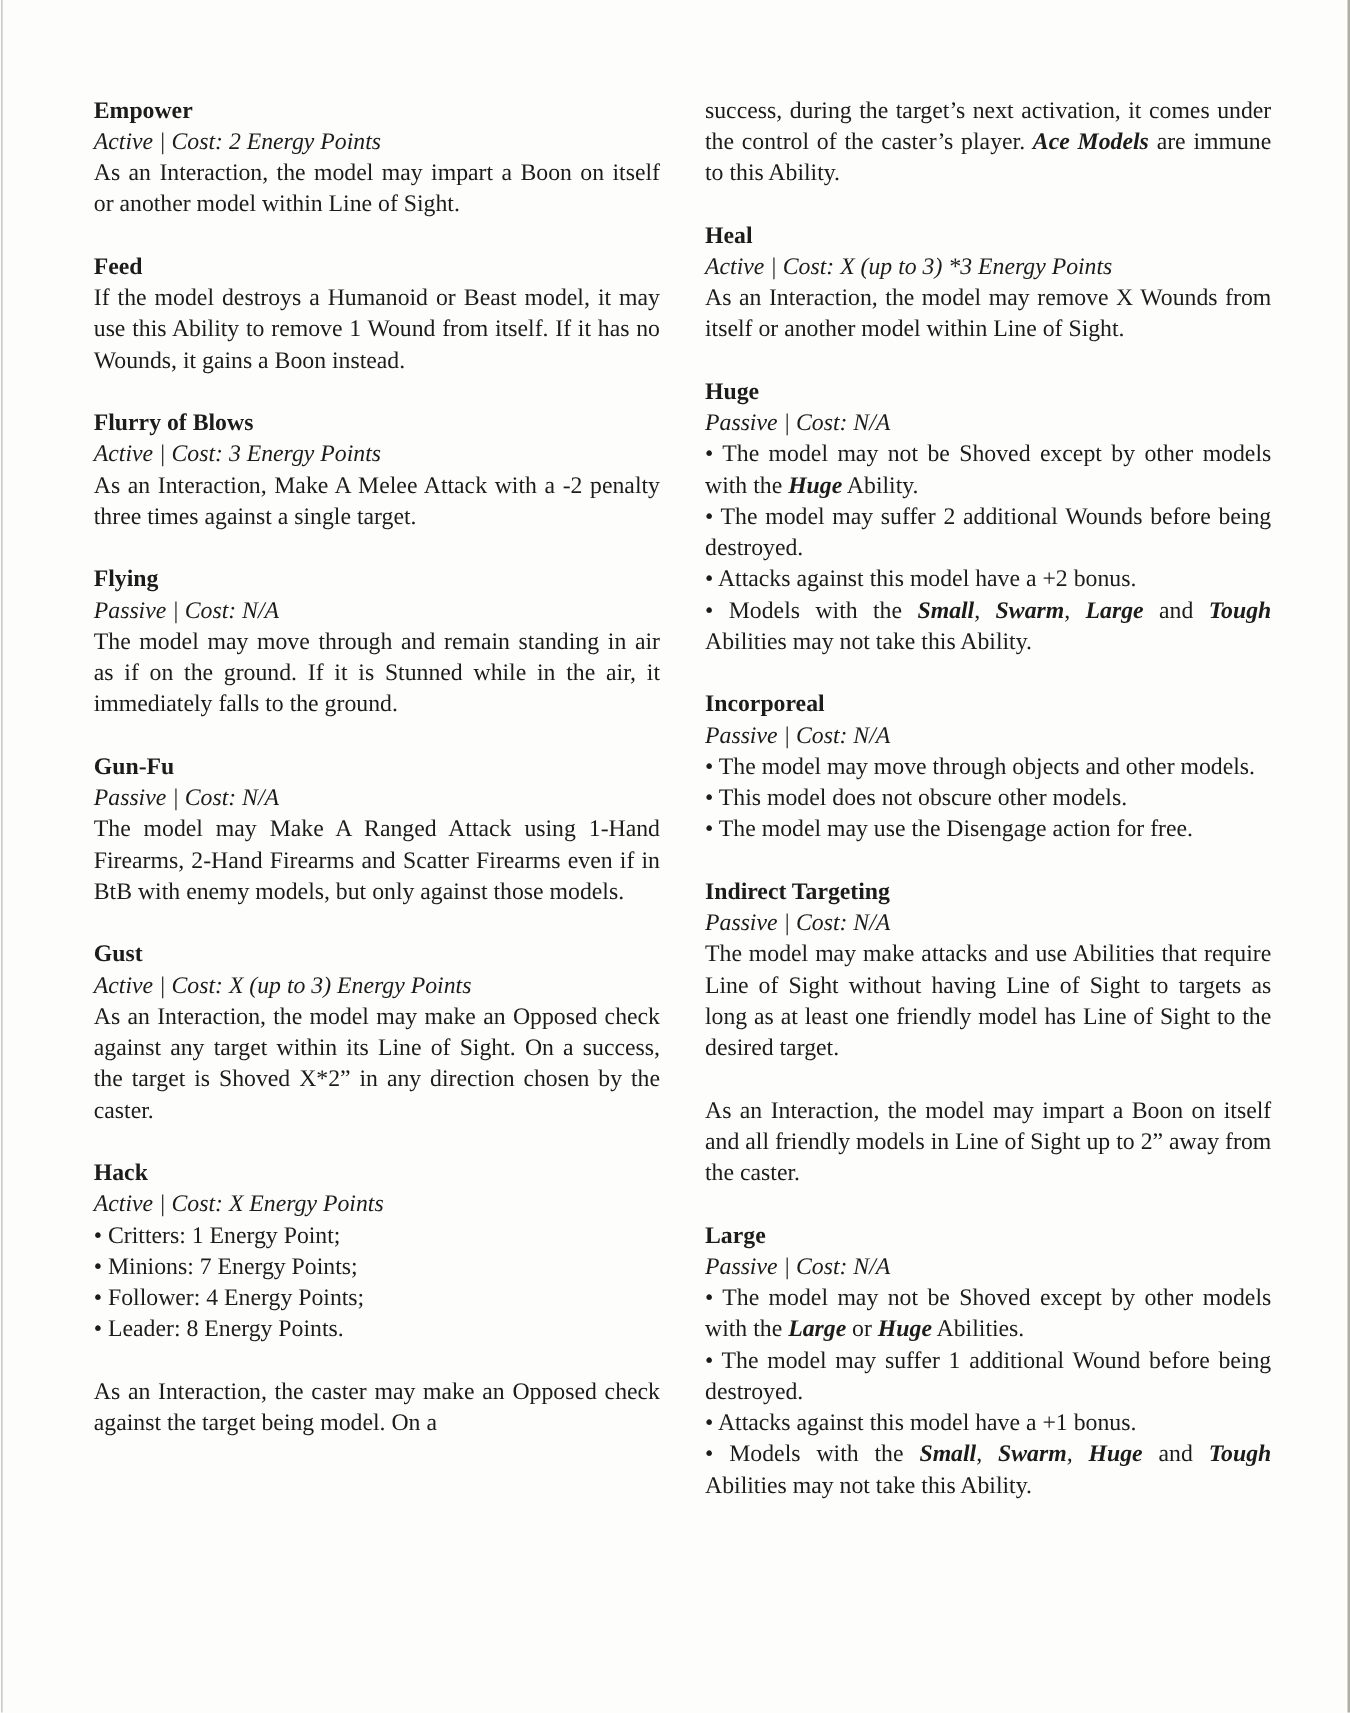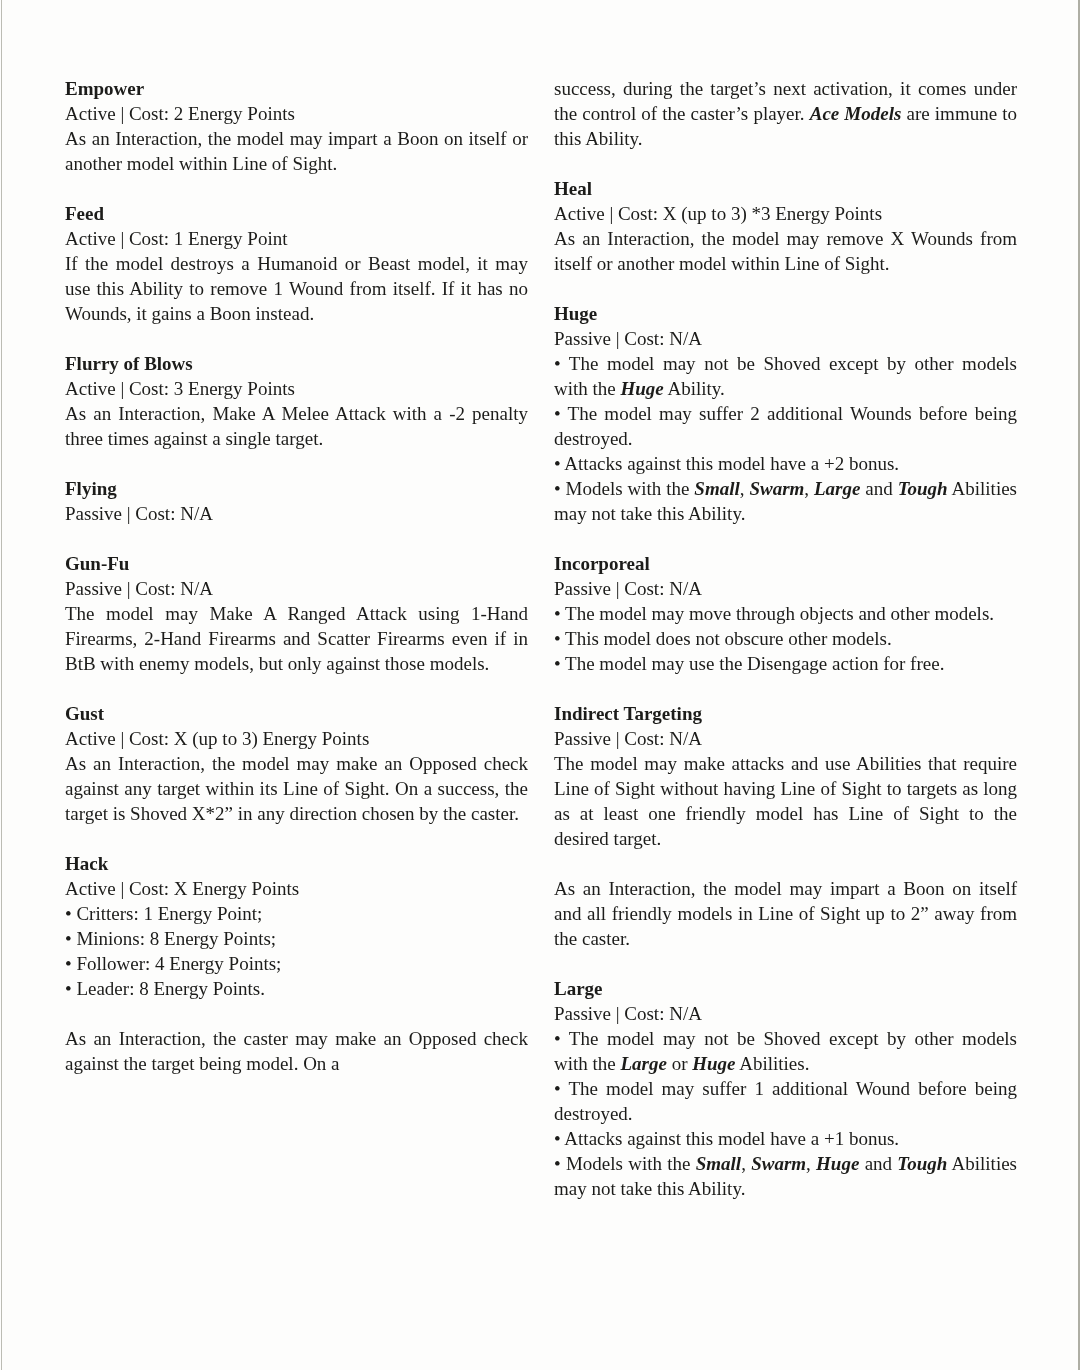--- a/index.html
+++ b/index.html
@@ -21,28 +21,29 @@
   .content {
     position: absolute;
     left: 65px;
     top: 76px;
     width: 952px;
     display: flex;
     gap: 26px;
   }
   .col { width: 463px; }
 
-  .ability { margin: 0 0 25px 0; }
+  .ability { margin: 0 0 25px 10px; }
   .ability-name {
     font-size: 19px;
     font-weight: bold;
     margin: 0;
     line-height: 25px;
   }
   .ability-cost {
+    font-style: italic;
     margin: 0;
     line-height: 25px;
   }
   .para {
     margin: 0;
     text-align: justify;
     hyphens: none;
     line-height: 25px;
   }
   .para.gap-before { margin-top: 25px; }
@@ -56,47 +57,47 @@
   <div class="edge edge-right"></div>
   <main class="content">
     <section class="col">
         <article class="ability">
           <h3 class="ability-name">Empower</h3>
           <p class="ability-cost">Active | Cost: 2 Energy Points</p>
           <p class="para">As an Interaction, the model may impart a Boon on itself or another model within Line of Sight.</p>
         </article>
         <article class="ability">
           <h3 class="ability-name">Feed</h3>
-          <p class="ability-cost">Active | Cost: 1 Energy Point</p>
           <p class="para">If the model destroys a Humanoid or Beast model, it may use this Ability to remove 1 Wound from itself. If it has no Wounds, it gains a Boon instead.</p>
         </article>
         <article class="ability">
           <h3 class="ability-name">Flurry of Blows</h3>
           <p class="ability-cost">Active | Cost: 3 Energy Points</p>
           <p class="para">As an Interaction, Make A Melee Attack with a -2 penalty three times against a single target.</p>
         </article>
         <article class="ability">
           <h3 class="ability-name">Flying</h3>
           <p class="ability-cost">Passive | Cost: N/A</p>
+          <p class="para">The model may move through and remain standing in air as if on the ground. If it is Stunned while in the air, it immediately falls to the ground.</p>
         </article>
         <article class="ability">
           <h3 class="ability-name">Gun-Fu</h3>
           <p class="ability-cost">Passive | Cost: N/A</p>
           <p class="para">The model may Make A Ranged Attack using 1-Hand Firearms, 2-Hand Firearms and Scatter Firearms even if in BtB with enemy models, but only against those models.</p>
         </article>
         <article class="ability">
           <h3 class="ability-name">Gust</h3>
           <p class="ability-cost">Active | Cost: X (up to 3) Energy Points</p>
           <p class="para">As an Interaction, the model may make an Opposed check against any target within its Line of Sight. On a success, the target is Shoved X*2” in any direction chosen by the caster.</p>
         </article>
         <article class="ability">
           <h3 class="ability-name">Hack</h3>
           <p class="ability-cost">Active | Cost: X Energy Points</p>
           <p class="para">• Critters: 1 Energy Point;</p>
-          <p class="para">• Minions: 8 Energy Points;</p>
+          <p class="para">• Minions: 7 Energy Points;</p>
           <p class="para">• Follower: 4 Energy Points;</p>
           <p class="para">• Leader: 8 Energy Points.</p>
           <p class="para gap-before">As an Interaction, the caster may make an Opposed check against the target being model. On a</p>
         </article>
       </section>
     <section class="col">
         <article class="ability">
           <p class="para">success, during the target’s next activation, it comes under the control of the caster’s player. <b class="term">Ace Models</b> are immune to this Ability.</p>
         </article>
         <article class="ability">

